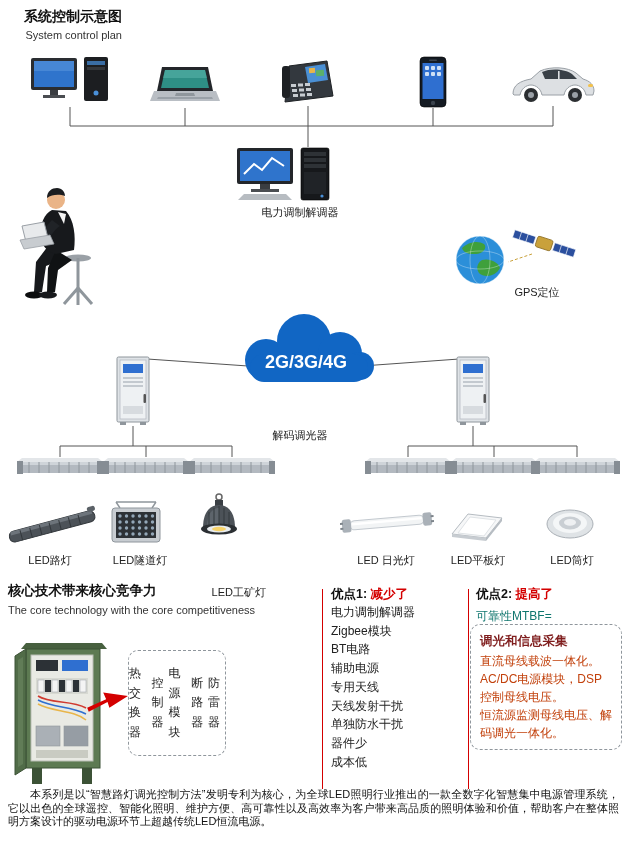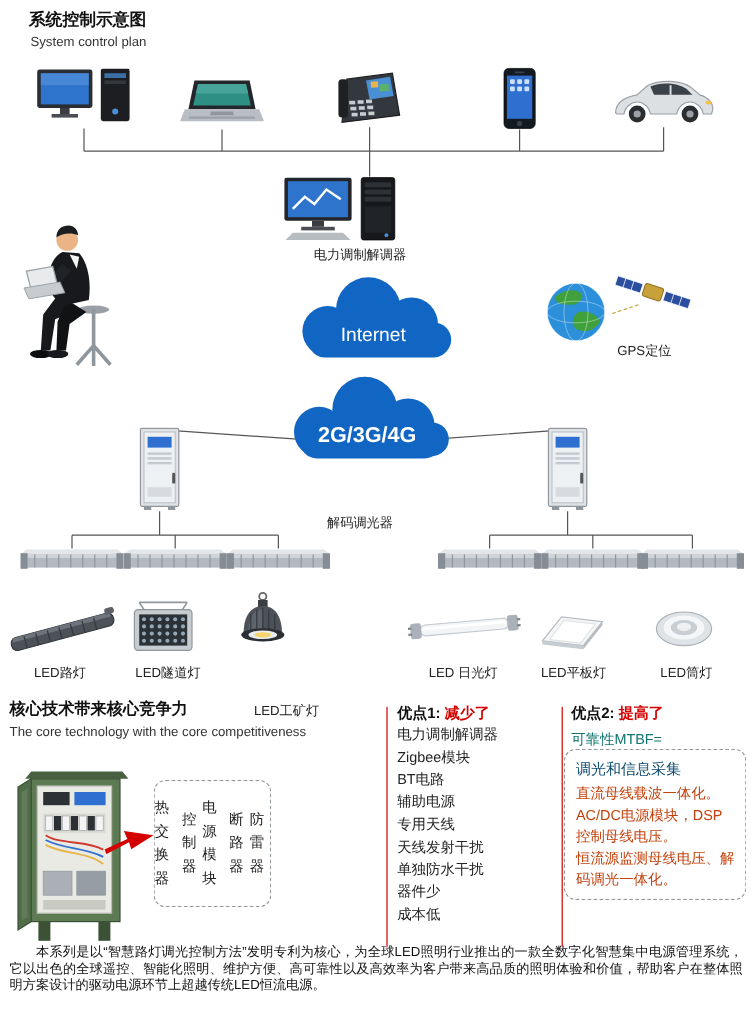--- a/index.html
+++ b/index.html
@@ -19,21 +19,21 @@
   .adv-title{font-weight:bold;font-size:12.5px;color:#111;white-space:nowrap;}
   .adv-title .hl{color:var(--accent-red,#d40000);}
   .adv-sub{margin-top:5px;font-size:12px;color:#0f766e;}
   .adv-item{line-height:18.7px;}
   .adv-item:first-of-type{margin-top:2px;}
   .dash-box{position:absolute;border:1.5px dashed #8f969c;border-radius:10px;z-index:3;
             background:#fff;box-sizing:border-box;}
   .parts{display:flex;flex-direction:row;justify-content:center;align-items:center;}
   .part-item{font-size:12px;line-height:19.5px;color:#222;}
   .info-box{padding:8px 9px;}
-  .info-title{font-weight:normal;font-size:12.5px;color:#0c4a6e;margin-bottom:2px;}
+  .info-title{font-weight:bold;font-size:12.5px;color:#7f1d1d;margin-bottom:2px;}
   .info-item{font-size:12px;line-height:18px;color:#c2410c;}
   .footer-p{position:absolute;left:8px;top:788px;width:611px;z-index:3;
             font-size:11px;line-height:13.6px;color:#111;text-align:justify;text-indent:2em;}
 </style>
 </head>
 <body>
 
 <div class="page">
 
   <svg class="wires" width="627" height="847">
@@ -160,32 +160,20 @@
       <path d="M38,26 C30,30 26,40 27,52 C27,60 32,68 42,70 L60,66 C62,52 60,36 52,27 Z" fill="#17191c"></path>
       <path d="M44,28 L50,40 L52,30 Z" fill="#f4f4f4"></path>
       <circle cx="42" cy="16" r="9" fill="#eab487"></circle>
       <path d="M33,14 C33,7 38,4 43,4 C48,4 51,8 51,12 C46,10 38,10 33,14 Z" fill="#1b1d20"></path>
       <path d="M38,36 C32,42 28,48 26,52 L34,56 C38,50 42,44 46,42 Z" fill="#202327"></path>
       <polygon points="8,42 30,38 34,54 12,58" fill="#e8eaec" stroke="#9aa0a6" stroke-width="1"></polygon>
       <polygon points="6,56 36,51 40,60 10,65" fill="#c8ccd0" stroke="#9aa0a6" stroke-width=".8"></polygon>
     </svg>
   </div>
 
-  <div class="icon" style="left:235px;top:220px;">
-    <svg width="150" height="90" viewBox="0 0 150 90">
-      <g fill="var(--cloud-blue,#1166c4)">
-        <circle cx="38" cy="56" r="21"></circle>
-        <circle cx="72" cy="38" r="27"></circle>
-        <circle cx="108" cy="50" r="22"></circle>
-        <circle cx="127" cy="63" r="14"></circle>
-        <rect x="22" y="50" width="118" height="28" rx="14"></rect>
-      </g>
-      <text x="76" y="64" text-anchor="middle" font-size="16" fill="#ffffff" font-family="Liberation Sans, sans-serif">Internet</text>
-    </svg>
-  </div>
 
   <div class="icon" style="left:452px;top:226px;">
     <svg width="125" height="62" viewBox="0 0 125 62">
       <circle cx="28" cy="34" r="24" fill="#2b8fd9"></circle>
       <path d="M10,22 C16,16 26,14 32,18 C36,22 30,28 24,28 C18,28 12,28 10,22 Z" fill="#3fa03c"></path>
       <path d="M30,34 C38,32 46,36 48,42 C44,50 34,52 28,48 C24,44 24,38 30,34 Z" fill="#3fa03c"></path>
       <ellipse cx="28" cy="34" rx="24" ry="24" fill="none" stroke="rgba(255,255,255,.45)" stroke-width="1"></ellipse>
       <ellipse cx="28" cy="34" rx="10" ry="24" fill="none" stroke="rgba(255,255,255,.4)" stroke-width=".8"></ellipse>
       <ellipse cx="28" cy="34" rx="24" ry="9" fill="none" stroke="rgba(255,255,255,.4)" stroke-width=".8"></ellipse>
       <g transform="rotate(18 92 18)">

